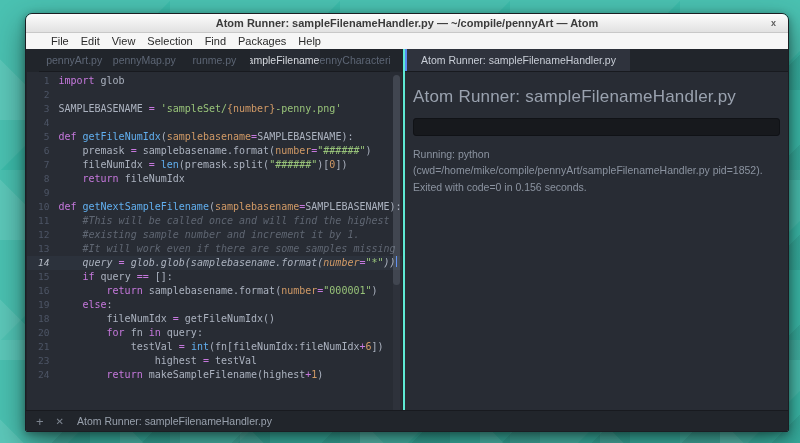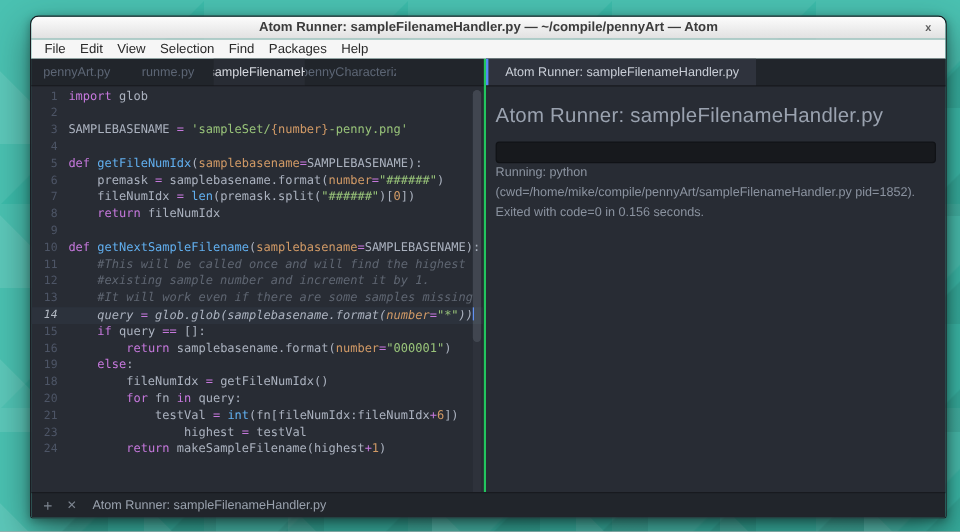--- a/index.html
+++ b/index.html
@@ -30,28 +30,28 @@
     display:flex; align-items:center; justify-content:center;
     font:bold 11px "Liberation Sans", sans-serif; color:#3b3b3b;
   }
   .titlebar .close{
     position:absolute; right:12px; top:50%; transform:translateY(-50%);
     font:bold 9px "Liberation Sans", sans-serif; color:#5b5b5b; cursor:default;
   }
 
   .menubar{
     flex:0 0 16px; background:#f6f6f6;
-    display:flex; align-items:center; padding-left:5px;
+    display:flex; align-items:center; padding-left:19px;
     font:11px "Liberation Sans", sans-serif; color:#2a2a2a;
   }
   .menu-item{ padding:0 6px; }
 
   .workspace{ flex:1 1 auto; min-height:0; display:flex; background:#21252b; }
 
-  .pane-left{ flex:0 0 379px; display:flex; flex-direction:column; border-right:2px solid #22c55e; min-height:0; }
+  .pane-left{ flex:0 0 379px; display:flex; flex-direction:column; border-right:2px solid #5eead4; min-height:0;align-items:center; }
   .pane-right{ flex:1 1 auto; display:flex; flex-direction:column; background:#282c34; min-height:0; }
 
   .tabbar{ flex:0 0 23px; background:#21252b; display:flex; border-bottom:1px solid #181a1f; }
   .etab{
     flex:1 1 0; max-width:76px; padding:0 6px;
     display:flex; align-items:center; justify-content:center;
     font:10.5px "Liberation Sans", sans-serif; color:#5d6675;
     white-space:nowrap; overflow:hidden;
   }
   .etab.active{ background:#282c34; color:#d7dae0; }
@@ -86,21 +86,21 @@
 
   .scrollbar{
     position:absolute; right:2px; top:3px; width:7px; height:100%;
     background:rgba(171,178,191,.05); border-radius:4px;
   }
   .scroll-thumb{ position:absolute; left:0; top:0; width:100%; height:62%; background:rgba(171,178,191,.16); border-radius:4px; }
 
   .runner-content{ padding:15px 8px 0 8px; font-family:"Liberation Sans", sans-serif; }
   .runner-heading{ font-size:17px; color:#9aa2af; letter-spacing:.2px; }
   .runner-output-box{ margin-top:11px; height:18px; background:#17191d; border:1px solid #101216; border-radius:3px; }
-  .runner-status{ font-size:10.5px; line-height:1.55; color:#8b93a0; padding-right:4px; }
+  .runner-status{ margin-top:10px; font-size:10.5px; line-height:1.55; color:#8b93a0; padding-right:4px; }
 
   .bottombar{
     flex:0 0 21px; background:#21252b; border-top:1px solid #181a1f;
     display:flex; align-items:center; padding-left:10px;
   }
   .bb-add{ color:#7d8590; font:13px "Liberation Sans", sans-serif; margin-right:12px; }
   .bb-close{ color:#7d8590; font:10px "Liberation Sans", sans-serif; margin-right:13px; }
   .bb-label{ color:#99a1ad; font:10.5px "Liberation Sans", sans-serif; }
 </style>
 </head>
@@ -122,20 +122,21 @@
         <span class="menu-item">Find</span>
         <span class="menu-item">Packages</span>
         <span class="menu-item">Help</span>
       </div>
 
     <div class="workspace">
 
       <div class="pane-left">
         <div class="tabbar" id="tabbar">
             <div class="etab">pennyArt.py</div>
+            <div class="etab">pennyMap.py</div>
             <div class="etab">runme.py</div>
             <div class="etab active">sampleFilenameH</div>
             <div class="etab">pennyCharacteriz</div>
           </div>
         <div class="code-area">
           <div id="code">
               <div class="row">
                 <span class="ln">1</span>
                 <span class="lt"><span class="tk-k">import</span><span class="tk-d"> glob</span></span>
               </div>

